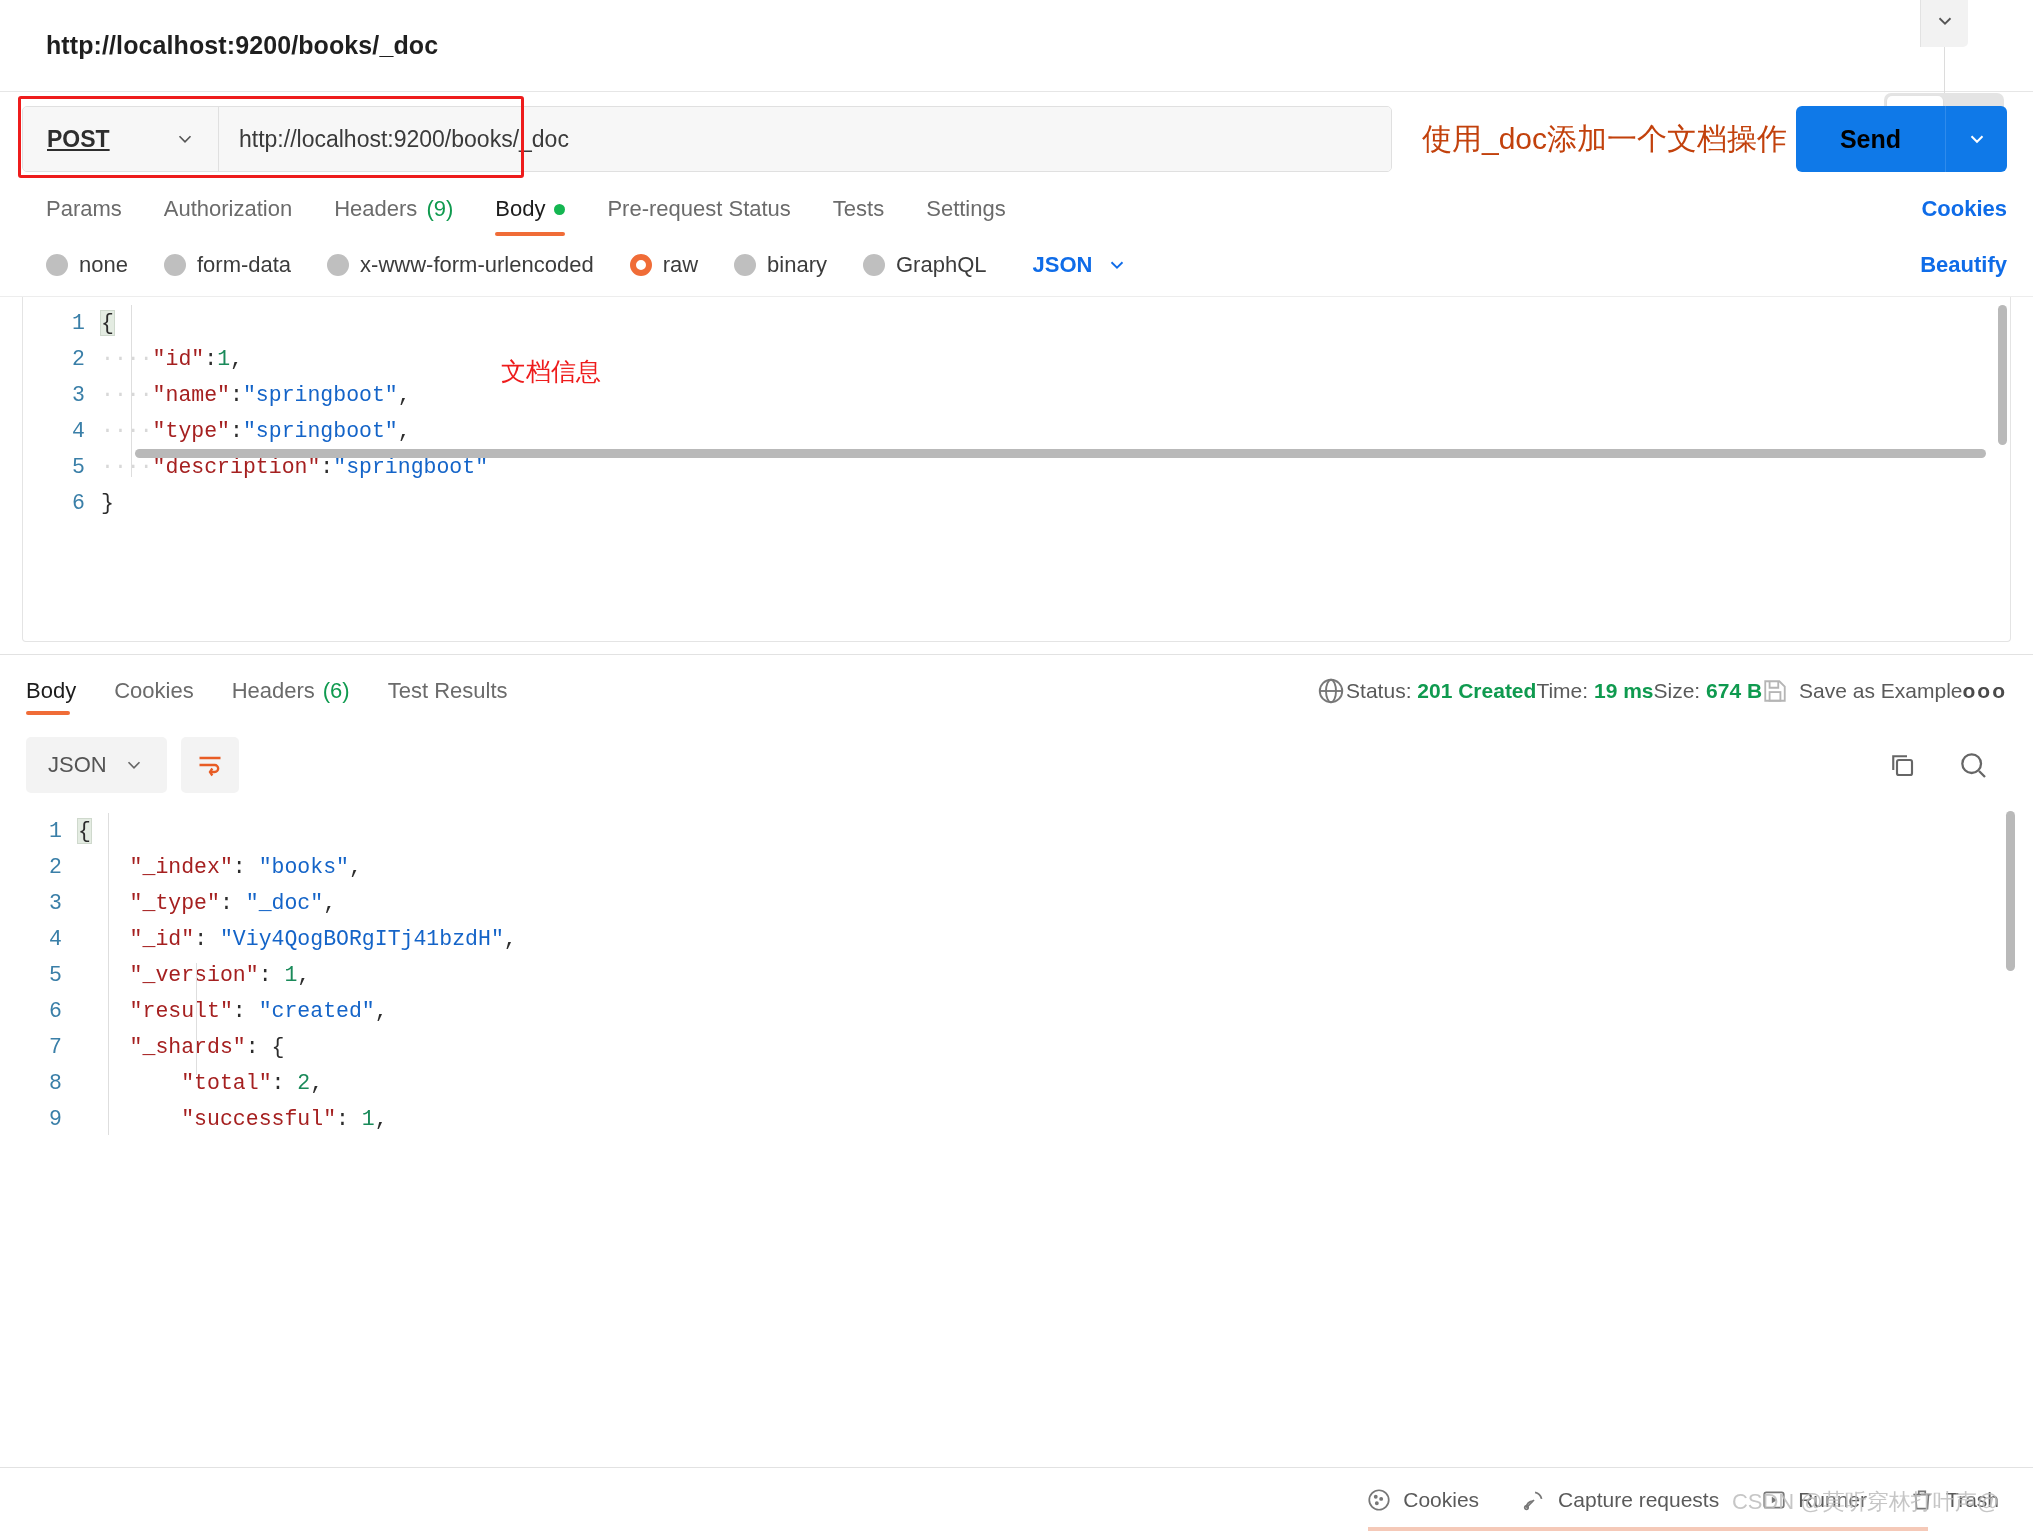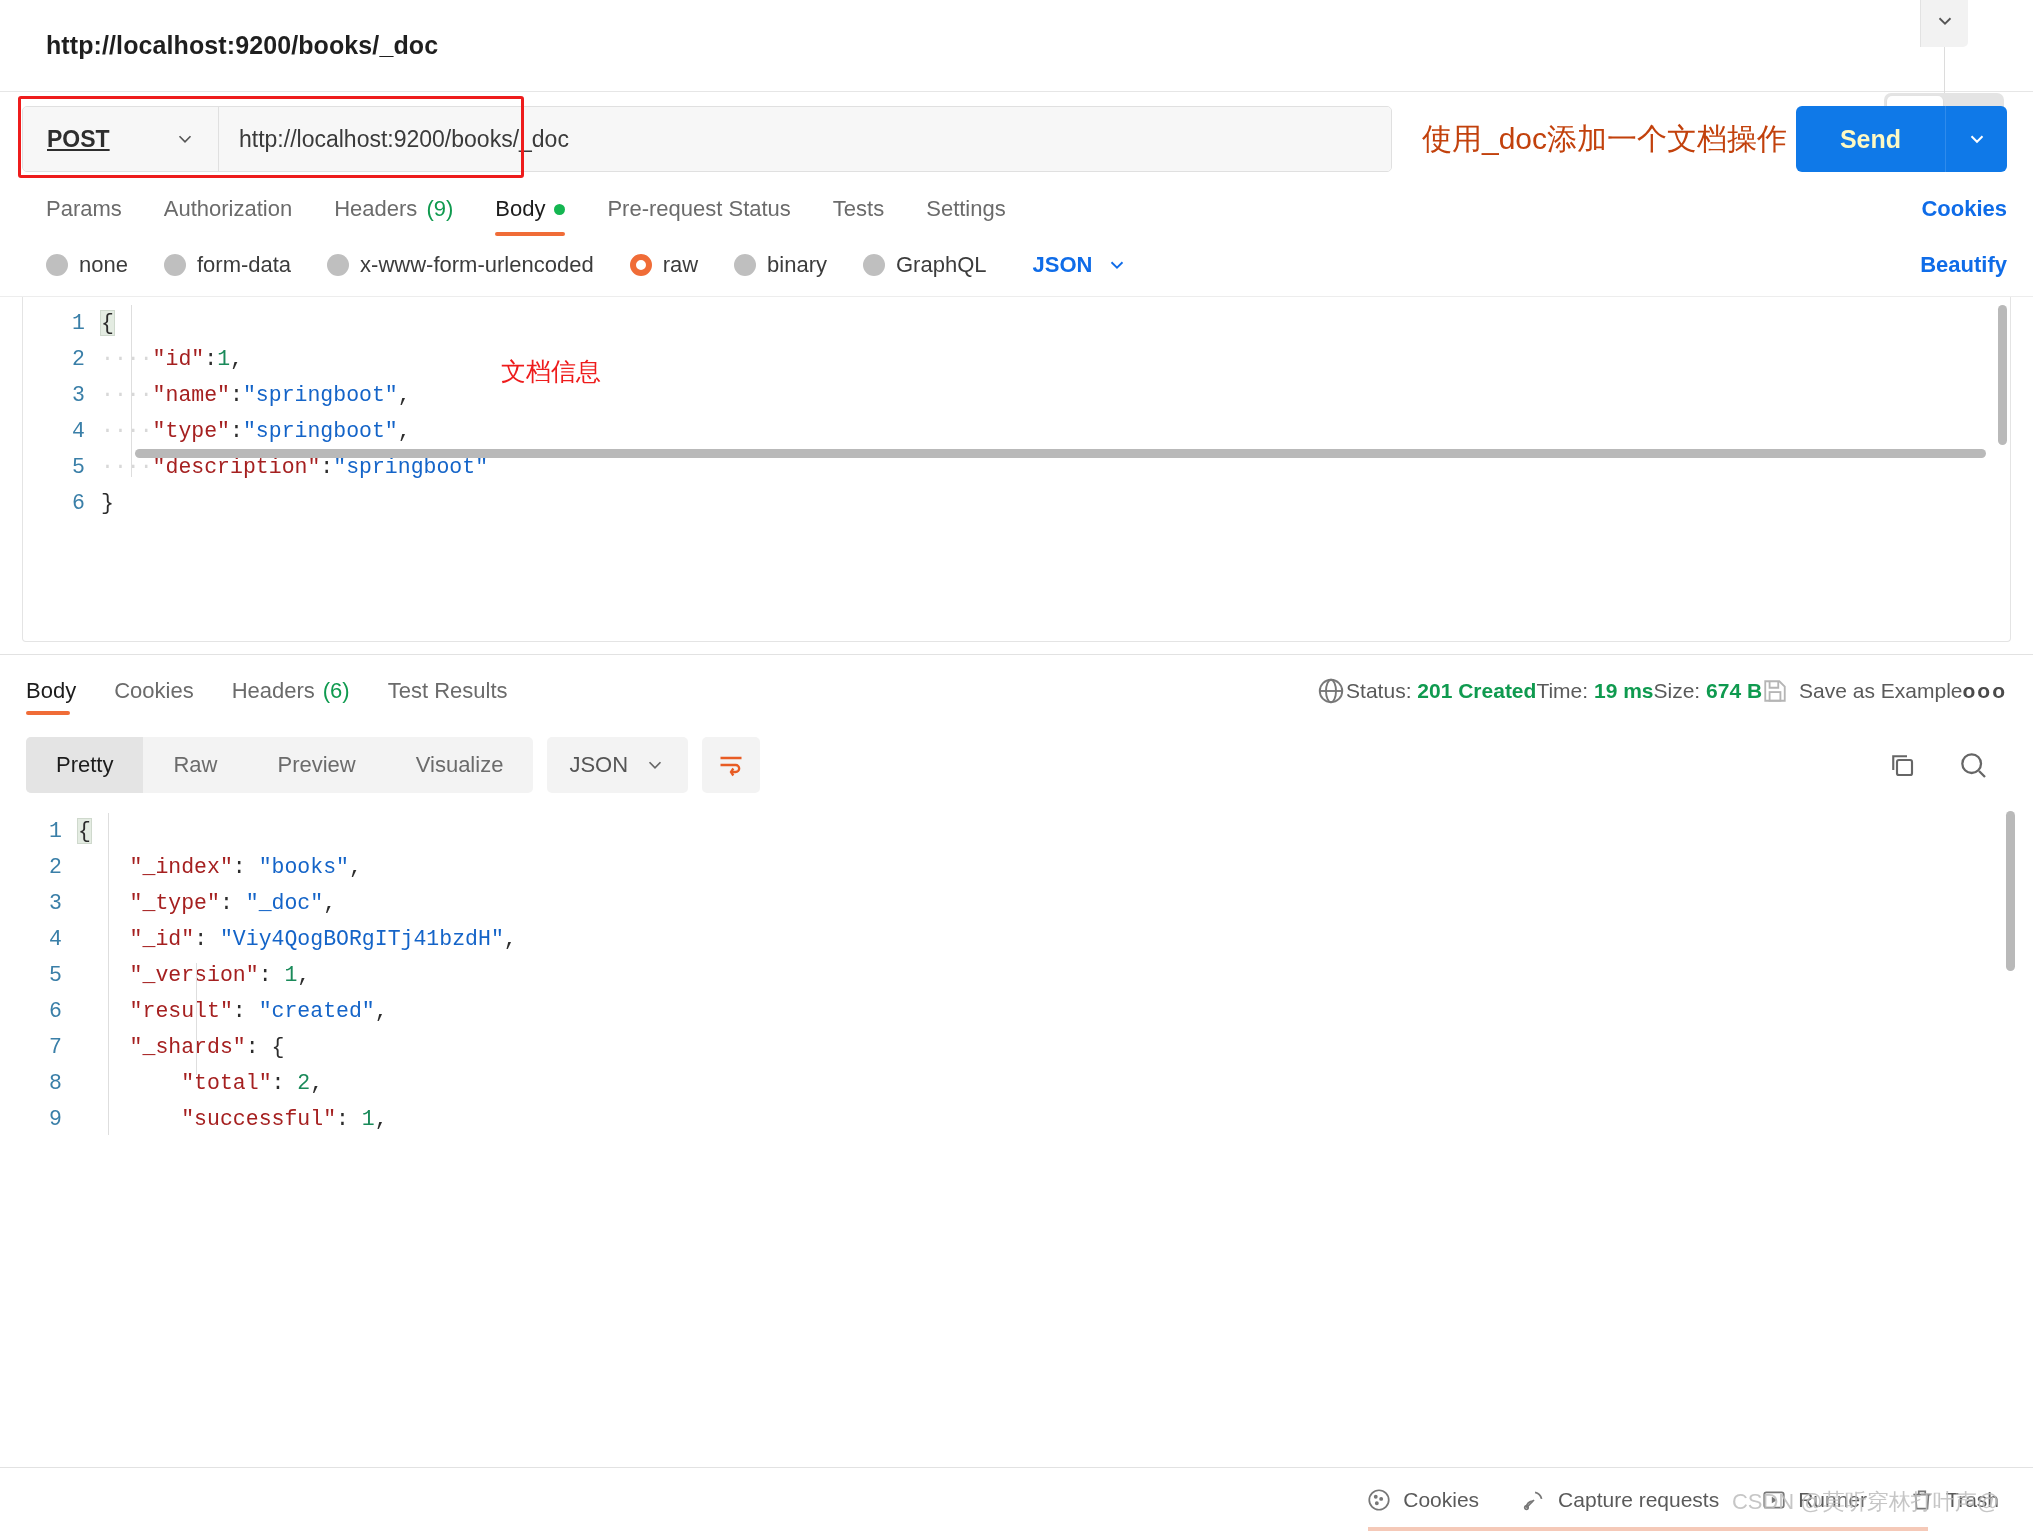--- a/index.html
+++ b/index.html
@@ -61,21 +61,21 @@
   .url-input {
     flex:1; border:none; background:#f7f7f7; outline:none;
     font-size:23px; color:#3a3a3a; padding:0 20px;
     font-family:"Liberation Sans", sans-serif;
   }
   .url-annot {
     color:#c2410c; font-size:30px; margin-left:30px; white-space:nowrap;
   }
   .send-wrap { margin-left:auto; display:flex; }
   .send-btn {
-    background:#0f79e8; color:#fef9c3; border:none; font-size:25px; font-weight:bold;
+    background:#0f79e8; color:#000000; border:none; font-size:25px; font-weight:bold;
     height:66px; padding:0 44px; border-radius:6px 0 0 6px; cursor:pointer;
     font-family:"Liberation Sans", sans-serif;
   }
   .send-caret {
     background:#0f79e8; border:none; border-left:1px solid #2f8bec; width:62px;
     border-radius:0 6px 6px 0; cursor:pointer; display:flex; align-items:center; justify-content:center;
   }
 
   
   .req-tabs { display:flex; align-items:flex-end; padding:0 26px 0 46px; gap:0; position:relative; }
@@ -356,26 +356,20 @@
             <rect x="7" y="13" width="10" height="8"></rect>
         </svg>
       </span>
       <span>Save as Example</span>
     </span>
     <span style="letter-spacing:2px; font-weight:bold; color:#4a4a4a;">ooo</span>
   </div>
 </div>
 
 <div class="resp-toolbar">
-  <div class="seg">
-    <div class="seg-item active">Pretty</div>
-    <div class="seg-item">Raw</div>
-    <div class="seg-item">Preview</div>
-    <div class="seg-item">Visualize</div>
-  </div>
 
   <div class="pill">
     <span>JSON</span>
     <span>
       <svg width="22" height="22" viewBox="0 0 24 24" fill="none" stroke="#666" stroke-width="1.8">
           <path d="M6 9l6 6 6-6"></path>
         </svg>
     </span>
   </div>
 

